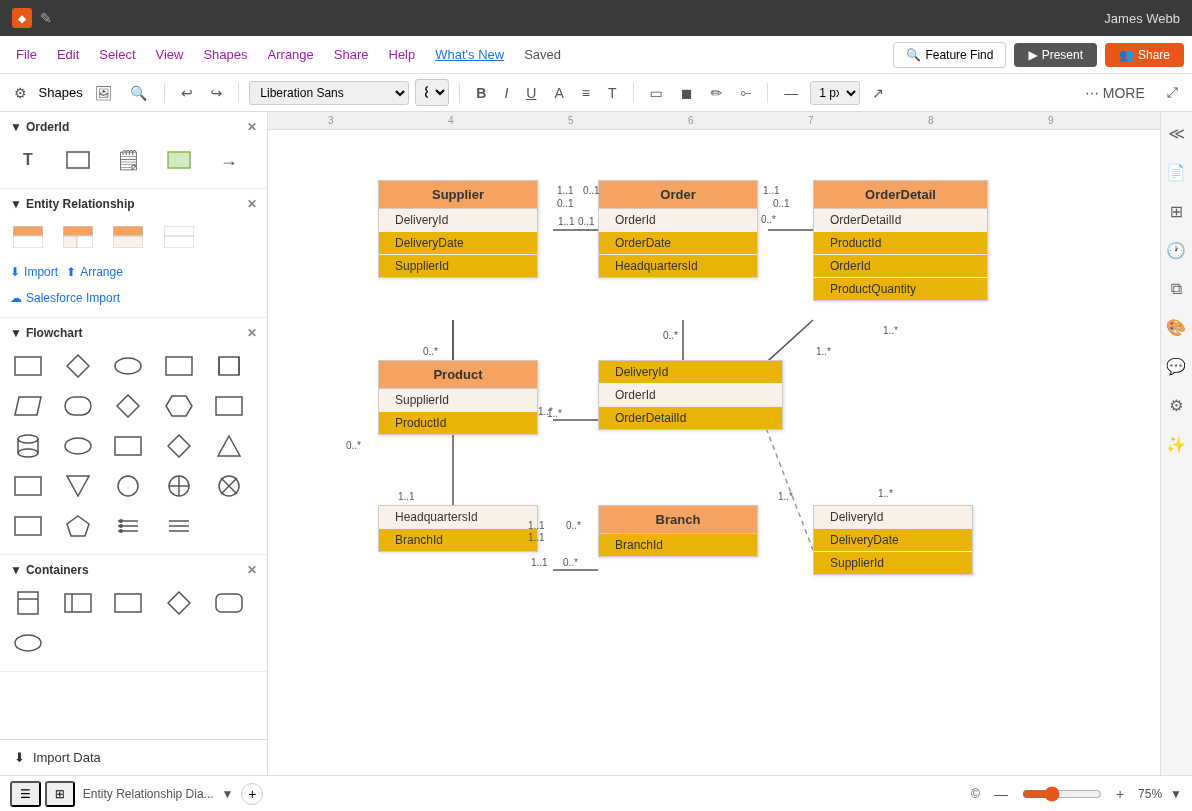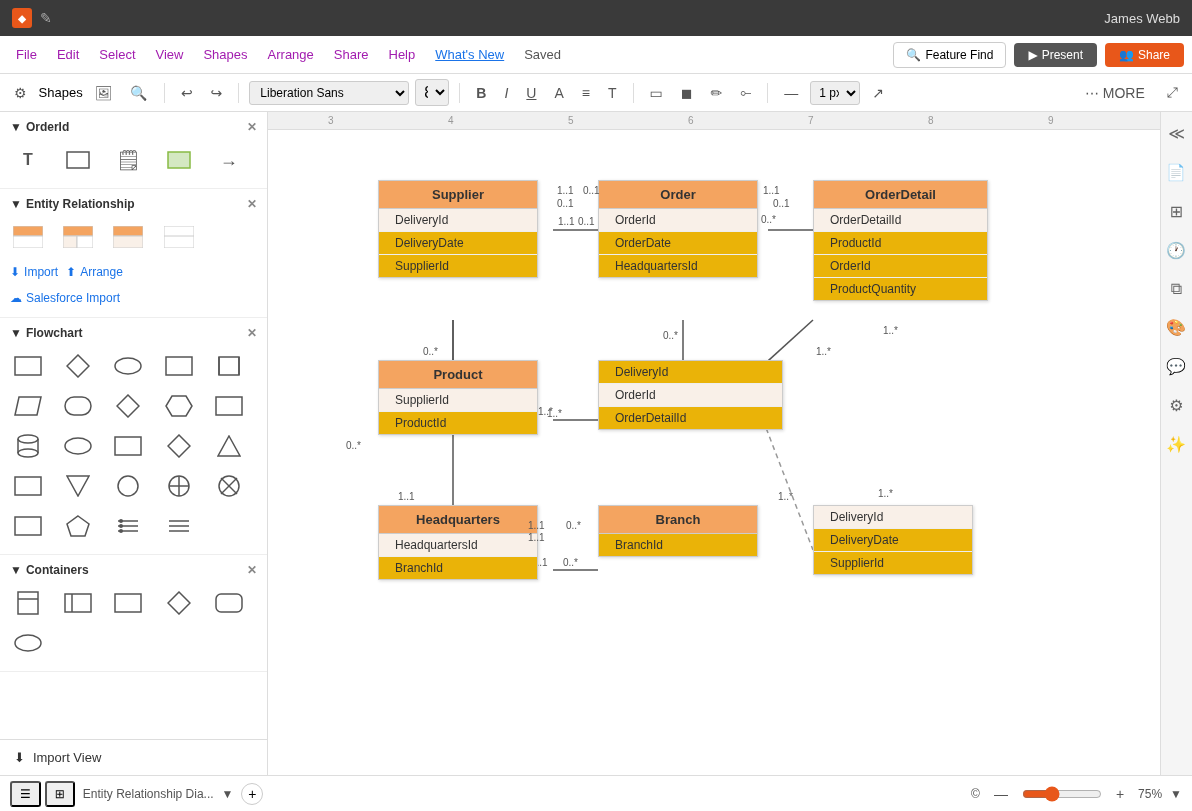--- a/index.html
+++ b/index.html
@@ -637,21 +637,21 @@
         <div class="shape-item">
             <svg width="28" height="18">
               <ellipse cx="14" cy="9" rx="13" ry="8" fill="none" stroke="#555" stroke-width="1.5"></ellipse>
             </svg>
           </div>
       </div>
     </div>
 
     <div class="import-data-bar" style="margin-top:auto;">
       <span>⬇</span>
-      <span>Import View</span>
+      <span>Import Data</span>
     </div>
   </div>
 
   <div id="canvas-area">
 
     <div id="canvas-ruler-top">
       <span style="position:absolute;left:60px;">3</span>
       <span style="position:absolute;left:180px;">4</span>
       <span style="position:absolute;left:300px;">5</span>
       <span style="position:absolute;left:420px;">6</span>
@@ -736,21 +736,20 @@
         <div class="er-entity-row">DeliveryId</div>
         <div class="er-entity-row shaded">OrderId</div>
         <div class="er-entity-row">OrderDetailId</div>
       </div>
 
       <div style="position:absolute;left:279px;top:278px;font-size:10px;color:#555;">1..*</div>
 
       <div style="position:absolute;left:615px;top:195px;font-size:10px;color:#555;">1..*</div>
 
       <div class="er-entity" style="left:110px;top:375px;width:160px;">
-        <div class="er-entity-header">Headquarters</div>
         <div class="er-entity-row shaded">HeadquartersId</div>
         <div class="er-entity-row">BranchId</div>
       </div>
 
       <div class="er-entity" style="left:330px;top:375px;width:160px;">
         <div class="er-entity-header">Branch</div>
         <div class="er-entity-row">BranchId</div>
       </div>
 
       <div class="er-entity" style="left:545px;top:375px;width:160px;">

